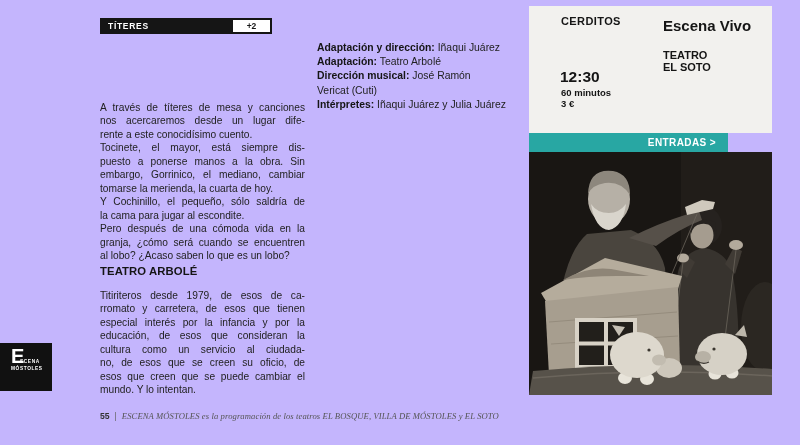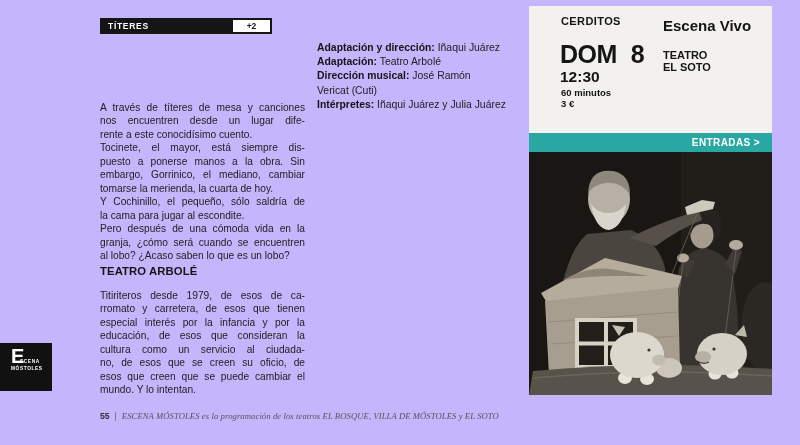--- a/index.html
+++ b/index.html
@@ -48,21 +48,21 @@
   }
   .month { position:absolute; left:32px; top:9px; font-size:11px; font-weight:700; letter-spacing:0.4px; color:#151515; }
   .program { position:absolute; left:134px; top:11px; font-size:15px; font-weight:700; color:#151515;text-align:right; }
   .day-row { position:absolute; left:31px; top:36px; display:flex; gap:14px; align-items:baseline; }
   .day-name, .day-number { font-size:25px; font-weight:700; letter-spacing:-0.5px; line-height:25px; color:#151515; }
   .venue { position:absolute; left:134px; top:44px; font-size:11px; font-weight:700; line-height:11.5px; color:#151515; }
   .time { position:absolute; left:31px; top:62px; font-size:15.5px; font-weight:700; color:#151515; }
   .duration { position:absolute; left:32px; top:81px; font-size:9.5px; font-weight:700; color:#151515; }
   .price { position:absolute; left:32px; top:92px; font-size:9.5px; font-weight:700; color:#151515; }
   .tickets-band {
-    position:absolute; left:529px; top:133px; width:243px; height:19px;
+    position:absolute; left:529px; top:133px; width:199px; height:19px;
     background:#28a7a3; display:flex; align-items:center; justify-content:flex-end;
     padding-right:12px; cursor:pointer; border:none;
   }
   .tickets-label { color:#fff; font-size:10px; font-weight:700; letter-spacing:0.4px; }
   .photo-wrap { position:absolute; left:529px; top:152px; width:243px; height:243px; }
   
   .logo { position:absolute; left:0; top:343px; width:52px; height:48px; background:#111; }
   .logo-initial { position:absolute; left:11px; top:3px; color:#fff; font-size:20px; font-weight:700; line-height:20px; }
   .logo-top { position:absolute; left:20px; top:15.5px; color:#fff; font-size:4.8px; font-weight:700; letter-spacing:0.6px; }
   .logo-bottom { position:absolute; left:11px; top:22.5px; color:#fff; font-size:4.8px; font-weight:700; letter-spacing:0.6px; }
@@ -78,21 +78,21 @@
 <div class="page">
 
   <div class="tag-bar">
     <span class="tag-label">TÍTERES</span>
     <span class="age-badge">+2</span>
   </div>
 
 
   <div class="synopsis" id="synopsis">
       <div class="tline">A través de títeres de mesa y canciones</div>
-      <div class="tline">nos encuentren desde un lugar dife-</div>
+      <div class="tline">nos acercaremos desde un lugar dife-</div>
       <div class="tline last">rente a este conocidísimo cuento.</div>
       <div class="tline">Tocinete, el mayor, está siempre dis-</div>
       <div class="tline">puesto a ponerse manos a la obra. Sin</div>
       <div class="tline">embargo, Gorrinico, el mediano, cambiar</div>
       <div class="tline last">tomarse la merienda, la cuarta de hoy.</div>
       <div class="tline">Y Cochinillo, el pequeño, sólo saldría de</div>
       <div class="tline last">la cama para jugar al escondite.</div>
       <div class="tline">Pero después de una cómoda vida en la</div>
       <div class="tline">granja, ¿cómo será cuando se encuentren</div>
       <div class="tline last">al lobo? ¿Acaso saben lo que es un lobo?</div>
@@ -115,24 +115,20 @@
       <div class="credit"><b>Adaptación y dirección:</b><span class="cval"> Iñaqui Juárez</span></div>
       <div class="credit"><b>Adaptación:</b><span class="cval"> Teatro Arbolé</span></div>
       <div class="credit"><b>Dirección musical:</b><span class="cval"> José Ramón
 Vericat (Cuti)</span></div>
       <div class="credit"><b>Intérpretes:</b><span class="cval"> Iñaqui Juárez y Julia Juárez</span></div>
     </div>
 
   <div class="info-box">
     <span class="month">CERDITOS</span>
     <span class="program">Escena Vivo</span>
-    <span class="day-row">
-      <span class="day-name">DOM</span>
-      <span class="day-number">8</span>
-    </span>
     <span class="venue">
       <span>TEATRO</span><br>
       <span>EL SOTO</span>
     </span>
     <span class="time">12:30</span>
     <span class="duration">60 minutos</span>
     <span class="price">3 €</span>
   </div>
 
   <button class="tickets-band" style="background: rgb(40, 167, 163);">

